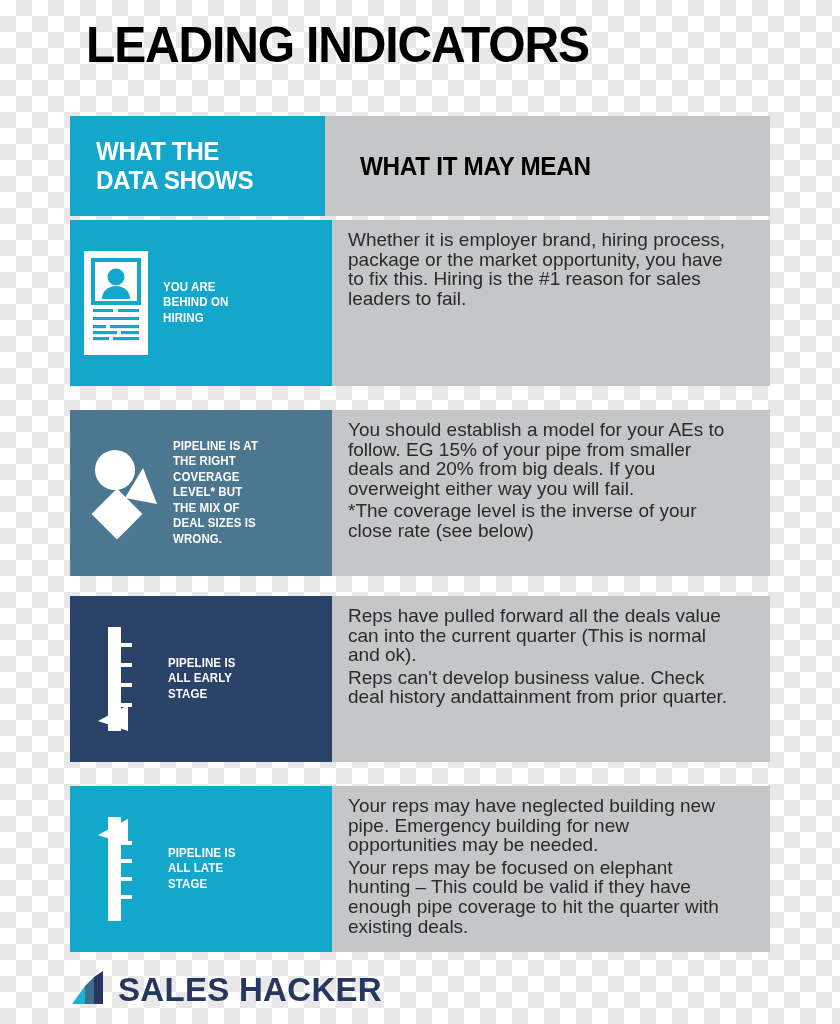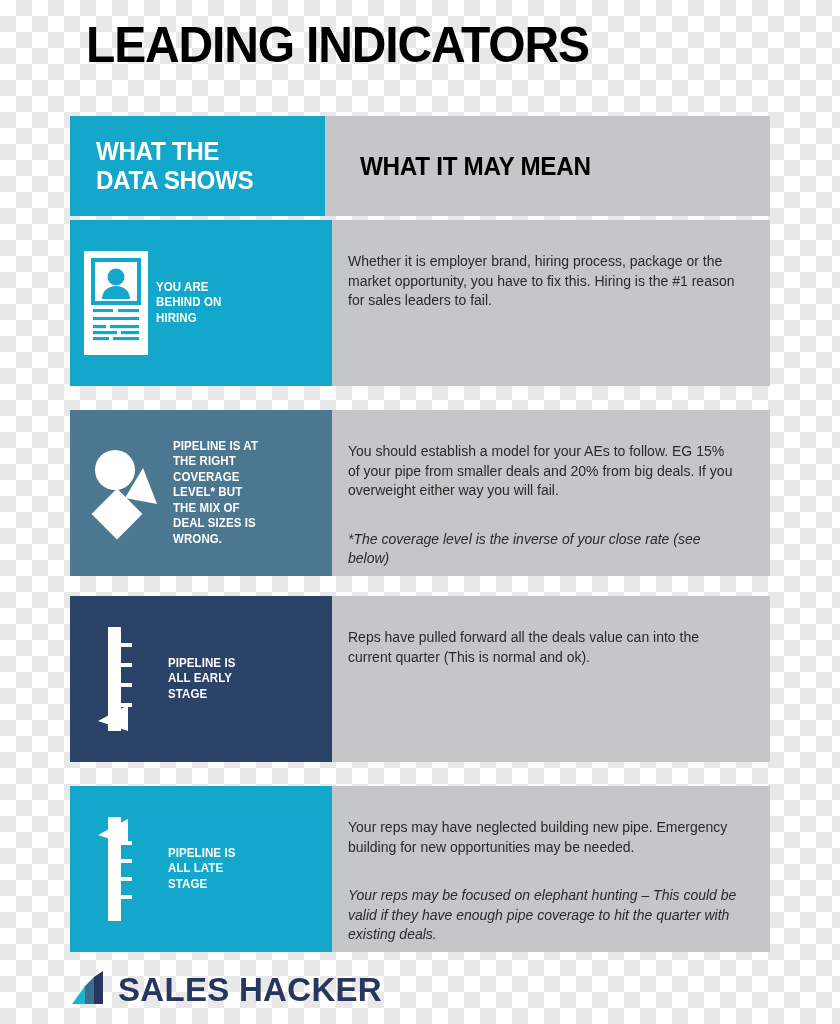--- a/index.html
+++ b/index.html
@@ -104,27 +104,27 @@
     align-items: center;
     justify-content: center;
   }
 
   .body {
     position: absolute;
     top: 0;
     left: 278px;
     right: 14px;
     height: 100%;
-    padding: 32px 18px 16px 0;
+    padding: 10px 18px 16px 0;
     color: #2a2a2a;
-    font-size: 14px;
+    font-size: 19px;
     line-height: 19.6px;
   }
   .body p { margin: 0; }
-  .body p + p { margin-top: 29px; font-style: italic; }
+  .body p + p { margin-top: 3px; }
 
   
   #header-row { top: 84px; height: 100px; margin-top: 32px; }
   #header-row .band { width: 255px; clip-path: polygon(0 0, 100% 0, 100% 40%, 128% 50%, 100% 60%, 100% 100%, 0 100%); }
   .header-left {
     position: absolute;
     left: 26px; top: 0;
     height: 100%;
     display: flex;
     align-items: center;
@@ -156,21 +156,21 @@
   
   #row-1 { top: 220px; height: 166px; }
   #row-2 { top: 410px; height: 166px; }
   #row-3 { top: 596px; height: 166px; }
   #row-4 { top: 786px; height: 166px; }
 
   #row-2 .band-label,
   #row-3 .band-label,
   #row-4 .band-label { max-width: 118px; }
 
-  #row-1 .band-inner { padding-left: 14px; gap: 8px; }
+  #row-1 .band-inner { padding-left: 14px; gap: 15px; }
   #row-2 .band-inner { padding-left: 19px; gap: 12px; }
   #row-3 .band-inner { padding-left: 28px; gap: 24px; }
   #row-4 .band-inner { padding-left: 28px; gap: 24px; }
 
   
   .footer {
     position: absolute;
     left: 72px;
     top: 971px;
     display: flex;
@@ -269,20 +269,21 @@
           <rect x="23" y="78" width="11" height="4" fill="#ffffff"></rect>
           <path d="M0 96 L30 80 L30 106 Z" fill="#ffffff"></path>
         </svg>
       </div>
       <div class="band-label">PIPELINE IS
 ALL EARLY
 STAGE</div>
     </div>
     <div class="body">
       <p>Reps have pulled forward all the deals value can into the current quarter (This is normal and ok).</p>
+      <p>Reps can't develop business value. Check deal history andattainment from prior quarter.</p>
     </div>
   </div>
 
   <div class="row" id="row-4">
     <div class="row-gray"></div>
     <div class="band band-cyan"></div>
     <div class="band-inner">
       <div class="icon-box">
         <svg width="46" height="108" viewBox="0 0 46 108" aria-hidden="true">
           <rect x="10" y="2" width="13" height="104" fill="#ffffff"></rect>

